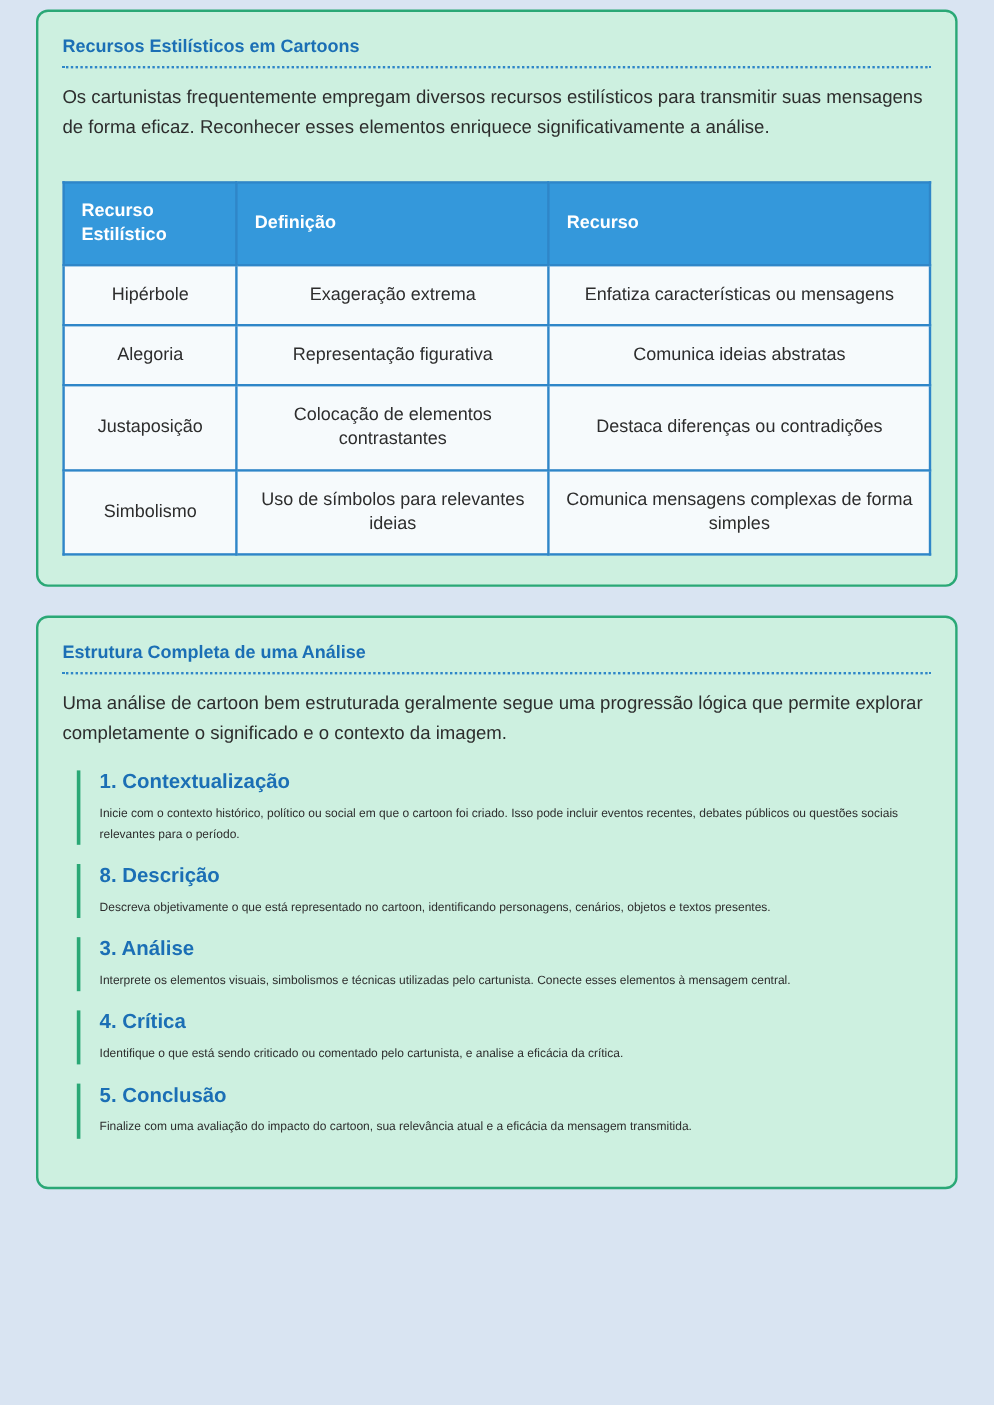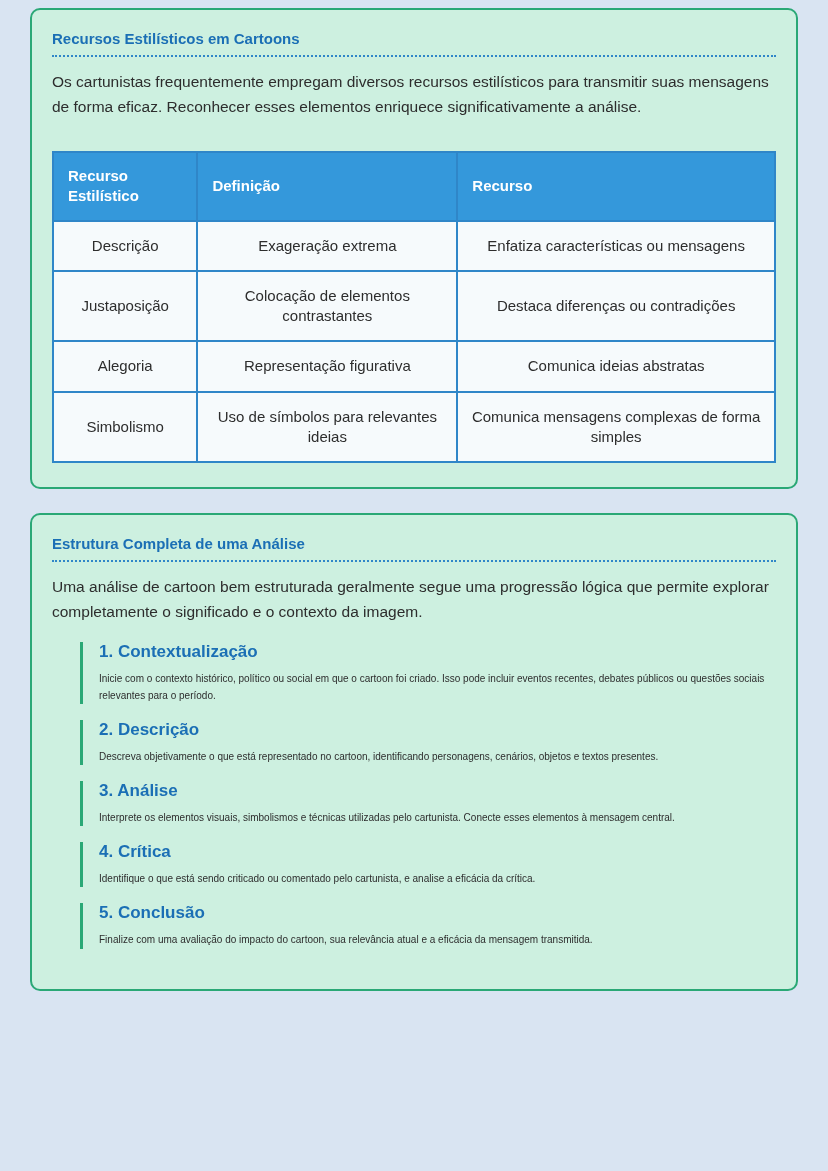--- a/index.html
+++ b/index.html
@@ -55,21 +55,21 @@
     border: 2px solid #2f86c8;
     background: #f6fafc;
     line-height: 1.35;
   }
   col.c1 { width: 20%; }
   col.c2 { width: 36%; }
   col.c3 { width: 44%; }
   .step {
     border-left: 3px solid #2aa876;
     padding-left: 16px;
-    margin: 16px 0 16px 28px;
+    margin: 16px 0 16px 12px;
   }
   .step-heading {
     color: #1b6fb5;
     font-size: 17px;
     font-weight: bold;
     margin: 0 0 9px 0;
   }
   .step-body {
     margin: 0;
     font-size: 10px;
@@ -91,54 +91,54 @@
       </colgroup>
     <thead>
       <tr>
         <th>Recurso Estilístico</th>
         <th>Definição</th>
         <th>Recurso</th>
       </tr>
     </thead>
     <tbody>
       <tr>
-        <td>Descrição</td>
+        <td>Hipérbole</td>
         <td>Exageração extrema</td>
         <td>Enfatiza características ou mensagens</td>
+      </tr>
+      <tr>
+        <td>Alegoria</td>
+        <td>Representação figurativa</td>
+        <td>Comunica ideias abstratas</td>
       </tr>
       <tr>
         <td>Justaposição</td>
         <td>Colocação de elementos contrastantes</td>
         <td>Destaca diferenças ou contradições</td>
-      </tr>
-      <tr>
-        <td>Alegoria</td>
-        <td>Representação figurativa</td>
-        <td>Comunica ideias abstratas</td>
       </tr>
       <tr>
         <td>Simbolismo</td>
         <td>Uso de símbolos para relevantes ideias</td>
         <td>Comunica mensagens complexas de forma simples</td>
       </tr>
     </tbody>
   </table>
 </section>
 
 <section class="card">
   <h2 class="card-title">Estrutura Completa de uma Análise</h2>
   <p class="intro">Uma análise de cartoon bem estruturada geralmente segue uma progressão lógica que permite explorar completamente o significado e o contexto da imagem.</p>
 
   <div class="step">
     <h3 class="step-heading">1. Contextualização</h3>
     <p class="step-body">Inicie com o contexto histórico, político ou social em que o cartoon foi criado. Isso pode incluir eventos recentes, debates públicos ou questões sociais relevantes para o período.</p>
   </div>
 
   <div class="step">
-    <h3 class="step-heading">2. Descrição</h3>
+    <h3 class="step-heading">8. Descrição</h3>
     <p class="step-body">Descreva objetivamente o que está representado no cartoon, identificando personagens, cenários, objetos e textos presentes.</p>
   </div>
 
   <div class="step">
     <h3 class="step-heading">3. Análise</h3>
     <p class="step-body">Interprete os elementos visuais, simbolismos e técnicas utilizadas pelo cartunista. Conecte esses elementos à mensagem central.</p>
   </div>
 
   <div class="step">
     <h3 class="step-heading">4. Crítica</h3>

